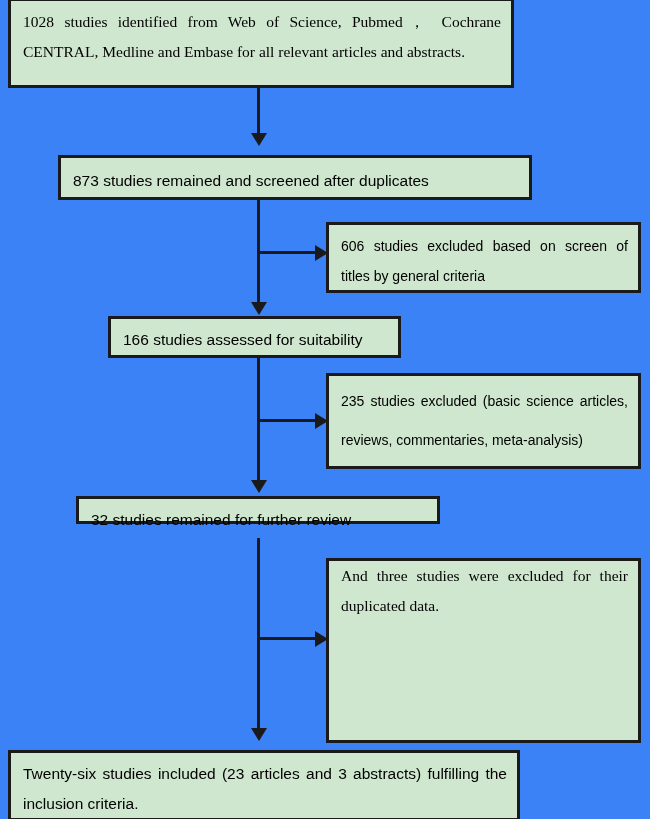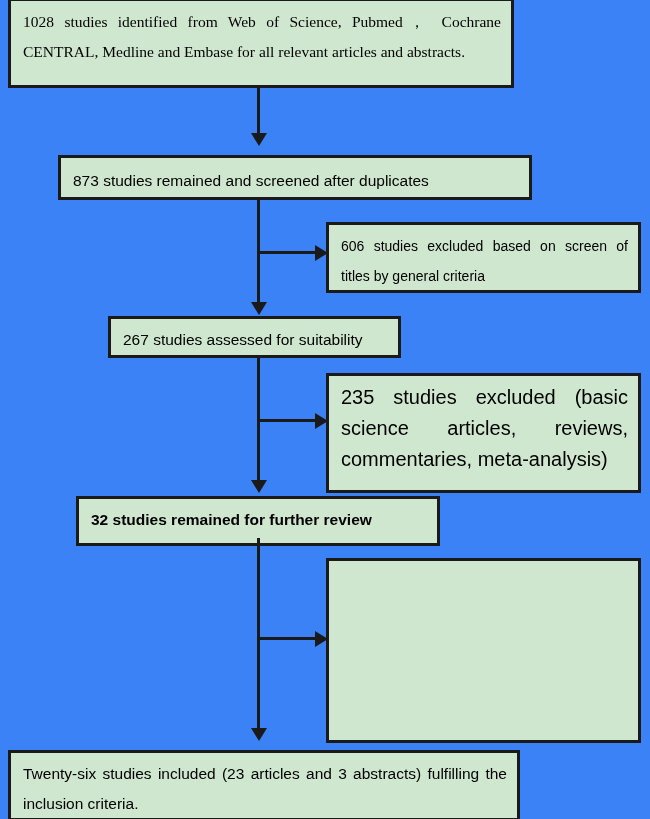--- a/index.html
+++ b/index.html
@@ -84,41 +84,42 @@
   <div class="vline" style="left:257px; top:200px; height:107px;"></div>
   <div class="hline" style="left:257px; top:251px; width:62px;"></div>
   <div class="arrow-right" style="left:315px; top:244.5px;"></div>
   <div class="arrow-down" style="left:250.5px; top:302px;"></div>
 
   <div class="box sans" style="left:326px; top:222px; width:315px; height:71px; font-size:14px; line-height:30px;">
     <span class="txt">606 studies excluded based on screen of titles by general criteria</span>
   </div>
 
   <div class="box sans" style="left:108px; top:316px; width:293px; height:42px; font-size:15.5px; line-height:30px;">
-    <span class="txt">267 studies assessed for suitability</span>
+    <span class="txt">166 studies assessed for suitability</span>
   </div>
 
   <div class="vline" style="left:257px; top:358px; height:127px;"></div>
   <div class="hline" style="left:257px; top:419px; width:62px;"></div>
   <div class="arrow-right" style="left:315px; top:412.5px;"></div>
   <div class="arrow-down" style="left:250.5px; top:480px;"></div>
 
-  <div class="box sans" style="left:326px; top:373px; width:315px; height:120px; font-size:20px; line-height:31px;">
+  <div class="box sans" style="left:326px; top:373px; width:315px; height:96px; font-size:14px; line-height:39px;">
     <span class="txt">235 studies excluded (basic science articles, reviews, commentaries, meta-analysis)</span>
   </div>
 
-  <div class="box sans" style="left:76px; top:496px; width:364px; height:50px; font-size:15.5px; line-height:30px;font-weight:bold;">
+  <div class="box sans" style="left:76px; top:496px; width:364px; height:28px; font-size:15.5px; line-height:30px;">
     <span class="txt">32 studies remained for further review</span>
   </div>
 
   <div class="vline" style="left:257px; top:538px; height:195px;"></div>
   <div class="hline" style="left:257px; top:637px; width:62px;"></div>
   <div class="arrow-right" style="left:315px; top:630.5px;"></div>
   <div class="arrow-down" style="left:250.5px; top:728px;"></div>
 
   <div class="box" style="left:326px; top:558px; width:315px; height:185px; font-size:15.5px; line-height:30px;">
+    <span class="txt" style="padding-top:0; font-family:'Liberation Serif', serif;">And three studies were excluded for their duplicated data.</span>
   </div>
 
   <div class="box sans" style="left:8px; top:750px; width:512px; height:71px; font-size:15.5px; line-height:30px;">
     <span class="txt">Twenty-six studies included (23 articles and 3 abstracts) fulfilling the inclusion criteria.</span>
   </div>
 
 </div>
 
 </body></html>

